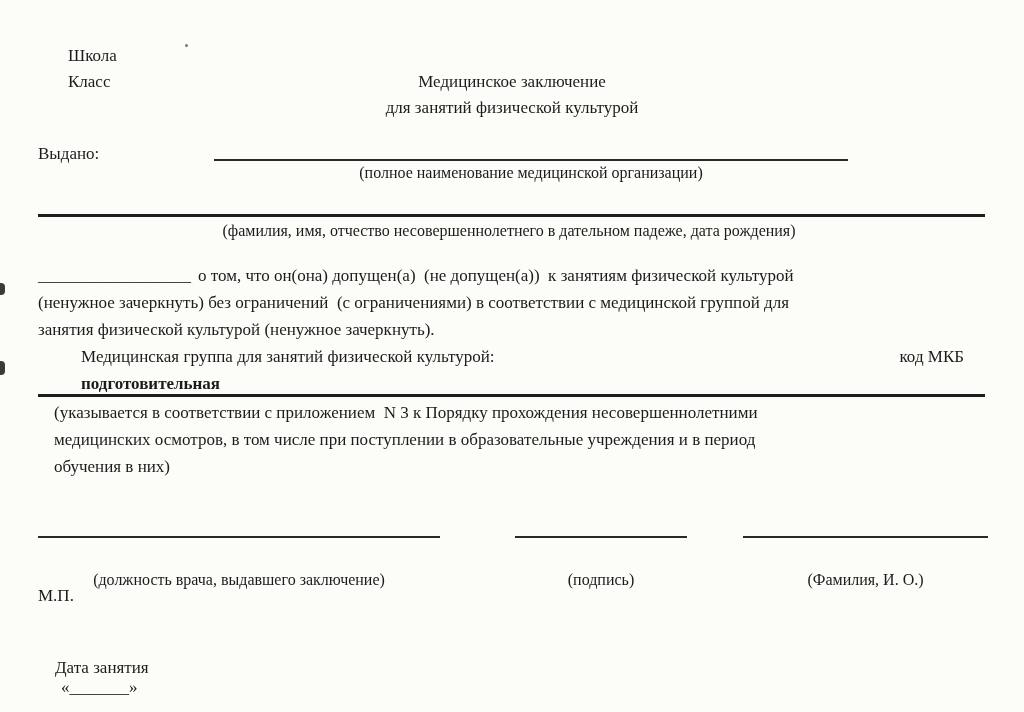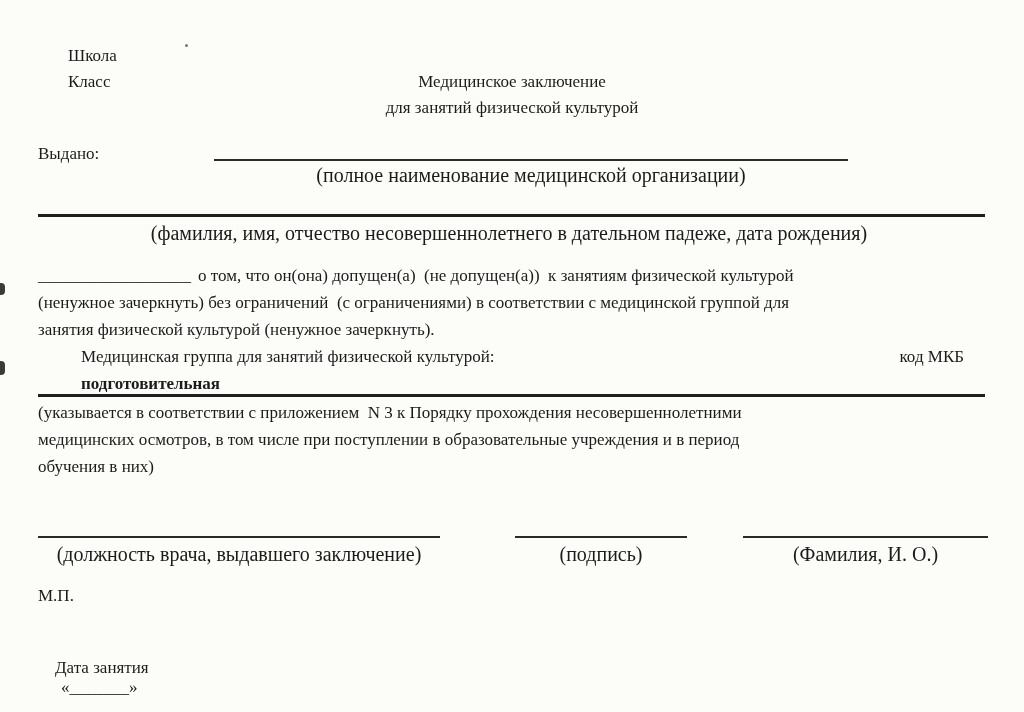--- a/index.html
+++ b/index.html
@@ -18,46 +18,46 @@
 
   
   .title { position:absolute; left:0; right:0; top:69px; text-align:center; line-height:26px; }
 
   
   .vydano { position:absolute; left:38px; top:144px; }
   .org-field { position:absolute; left:214px; top:128px; width:634px; }
   .org-line { height:33px; border-bottom:2px solid #2a2a2a; }
   .org-field .caption { padding-top:3px; }
 
-  .caption { font-size:20px; }
+  .caption { font-size:16px; }
   .center { text-align:center; }
 
   
   .rule { position:absolute; left:38px; width:947px; background:#1e1e1e; }
   .rule1 { top:214px; height:3px; }
   .rule2 { top:394px; height:3px; }
 
   .patient-caption { position:absolute; left:0; right:6px; top:222px; text-align:center; }
 
   
   .statement { position:absolute; left:38px; top:262px; width:952px; line-height:27px; }
   .statement .s-line { white-space:pre; }
   .t { white-space:pre-wrap; }
   .blank { margin-right:7px; }
   .indent { padding-left:43px; }
   .group-row { display:flex; justify-content:space-between; padding-right:26px; white-space:pre; }
   .bold { font-weight:bold; }
 
   .note { position:absolute; left:38px; top:399px; width:960px; line-height:27px; }
-  .note .s-line { white-space:pre; }
+  .note .s-line { white-space:pre;margin-left:16px; }
 
   
   .sig { position:absolute; top:536px; }
   .sig-line { border-top:2px solid #2a2a2a; height:0; }
-  .sig .caption { padding-top:5px; text-align:center; white-space:pre; }
+  .sig .caption { padding-top:5px; text-align:center; white-space:pre;margin-top:28px; }
   .sig1 { left:38px;  width:402px; }
   .sig2 { left:515px; width:172px; }
   .sig3 { left:743px; width:245px; }
 
   .stamp { position:absolute; left:38px; top:586px; }
 
   .date-row { position:absolute; left:38px; top:638px; white-space:pre; }
   .gap-s { margin-left:6px; }
   .gap-m { margin-left:12px; }
 

